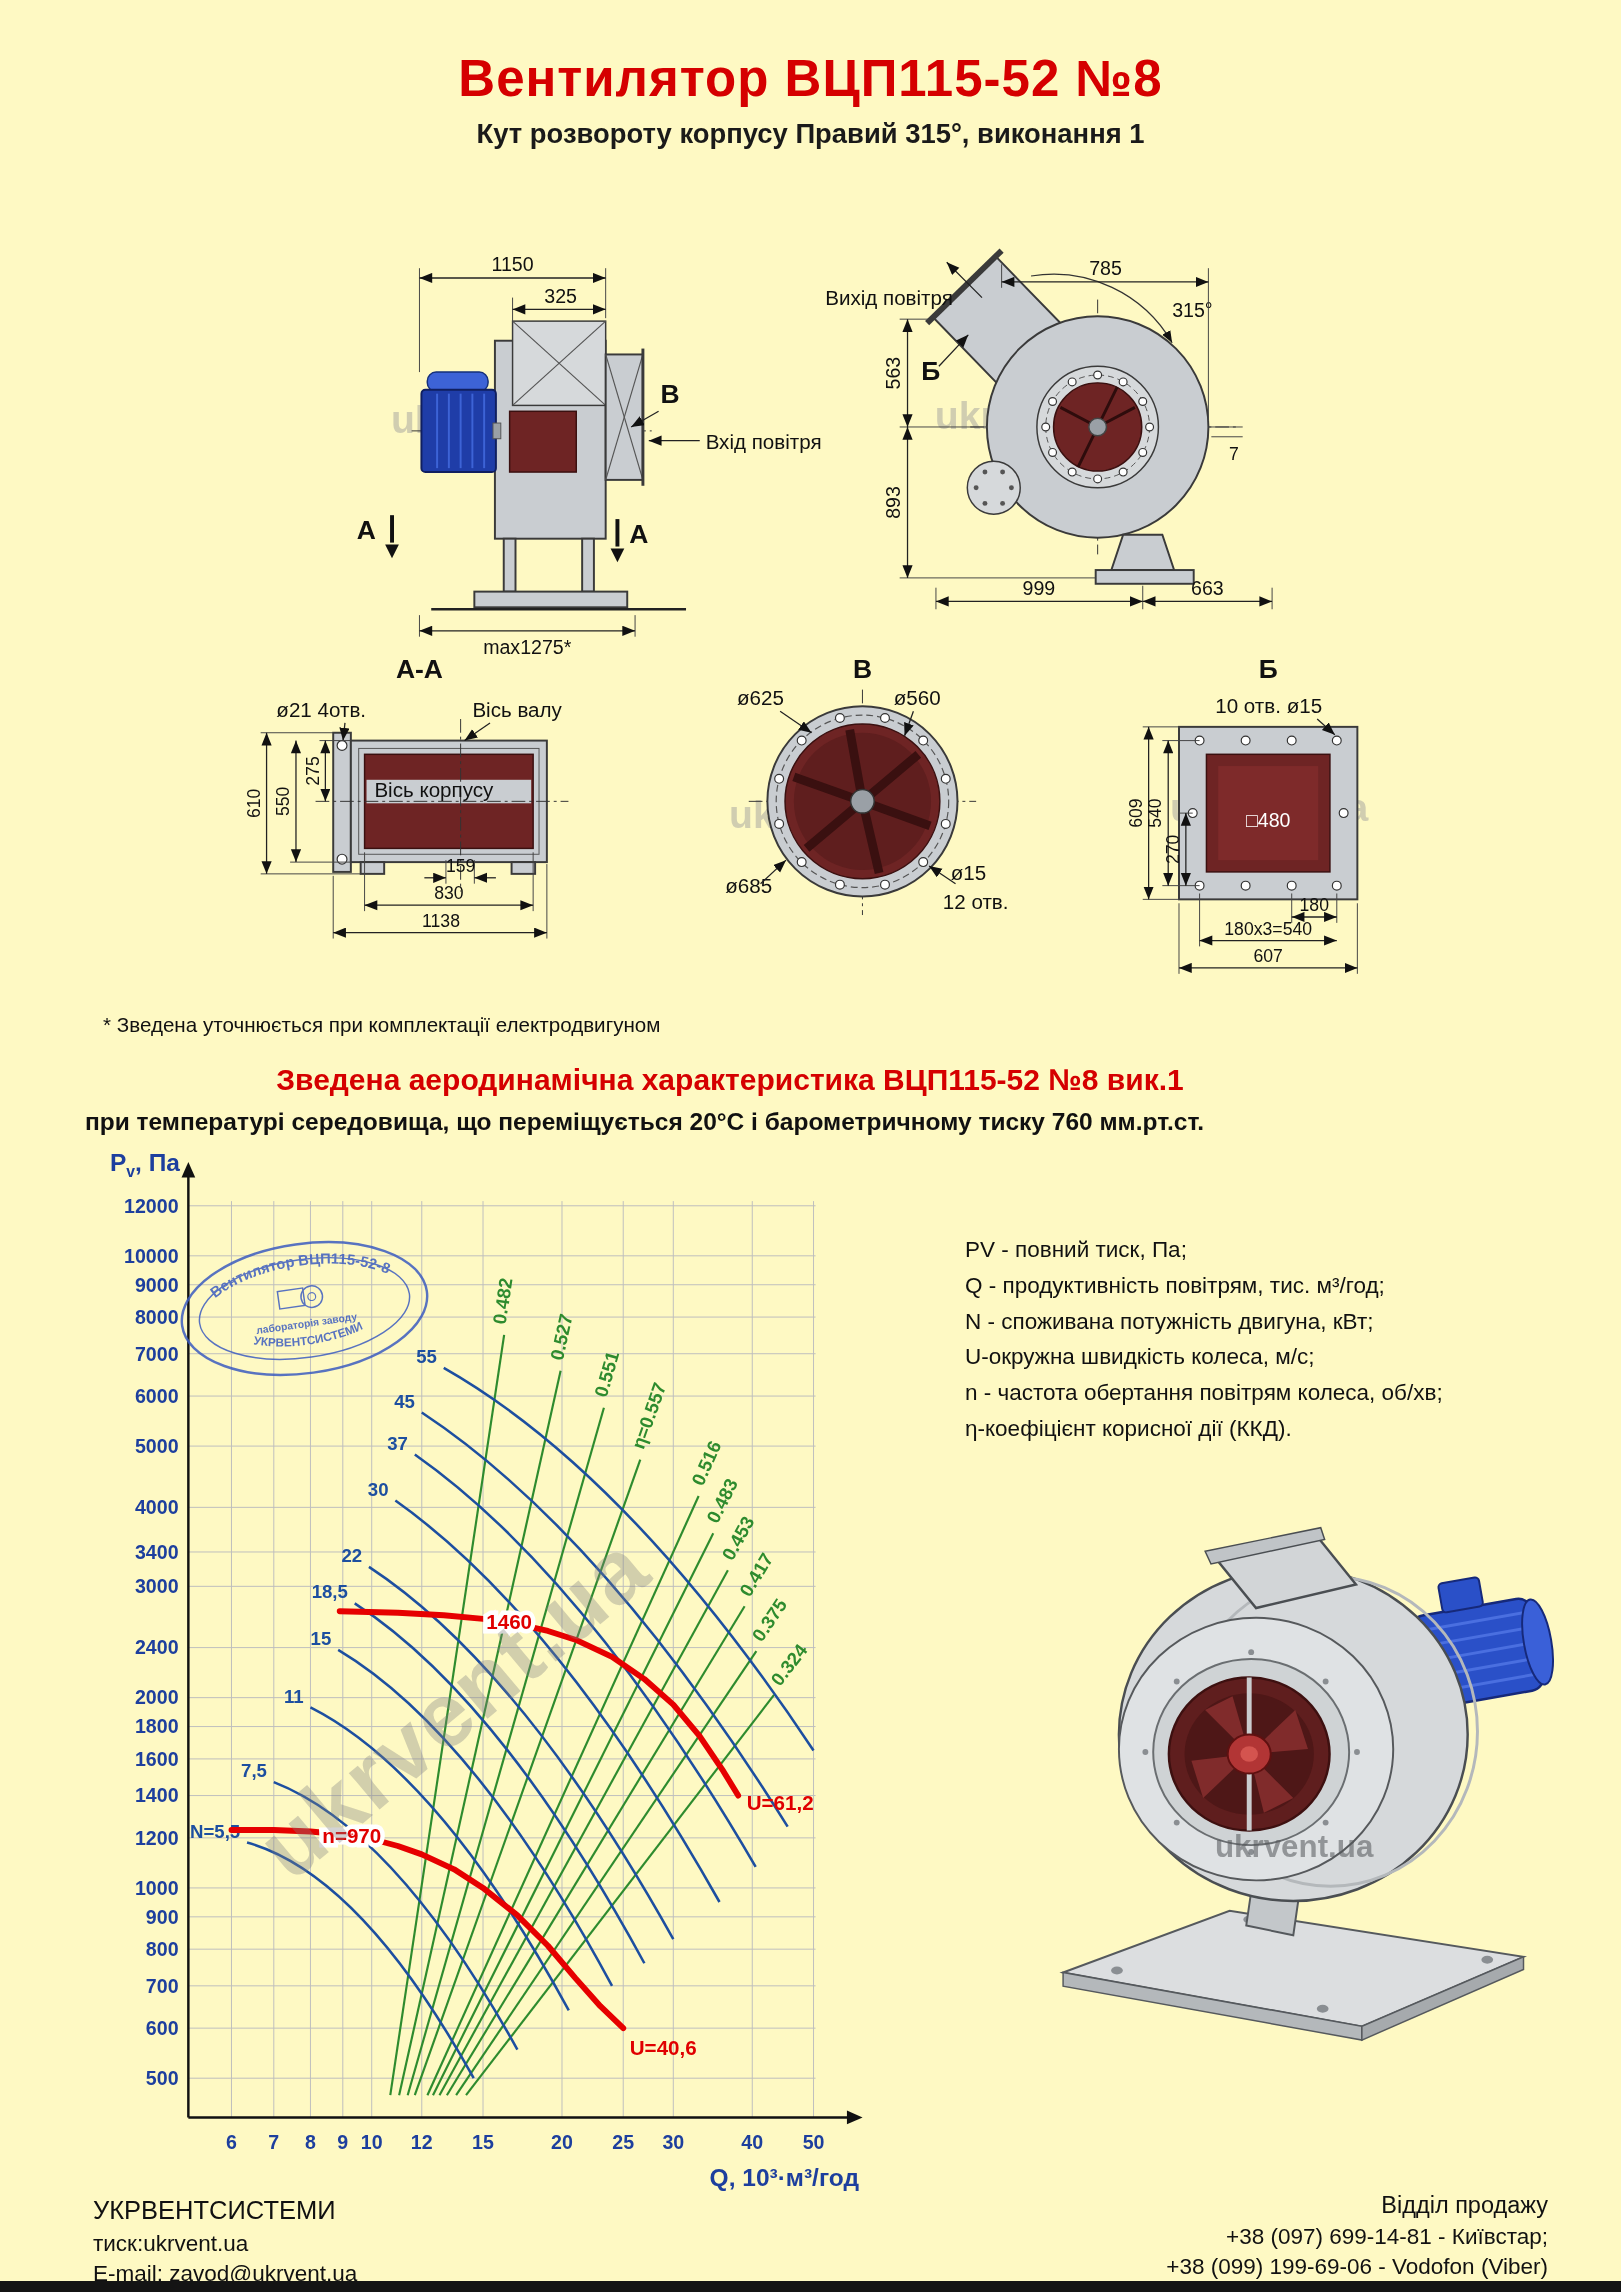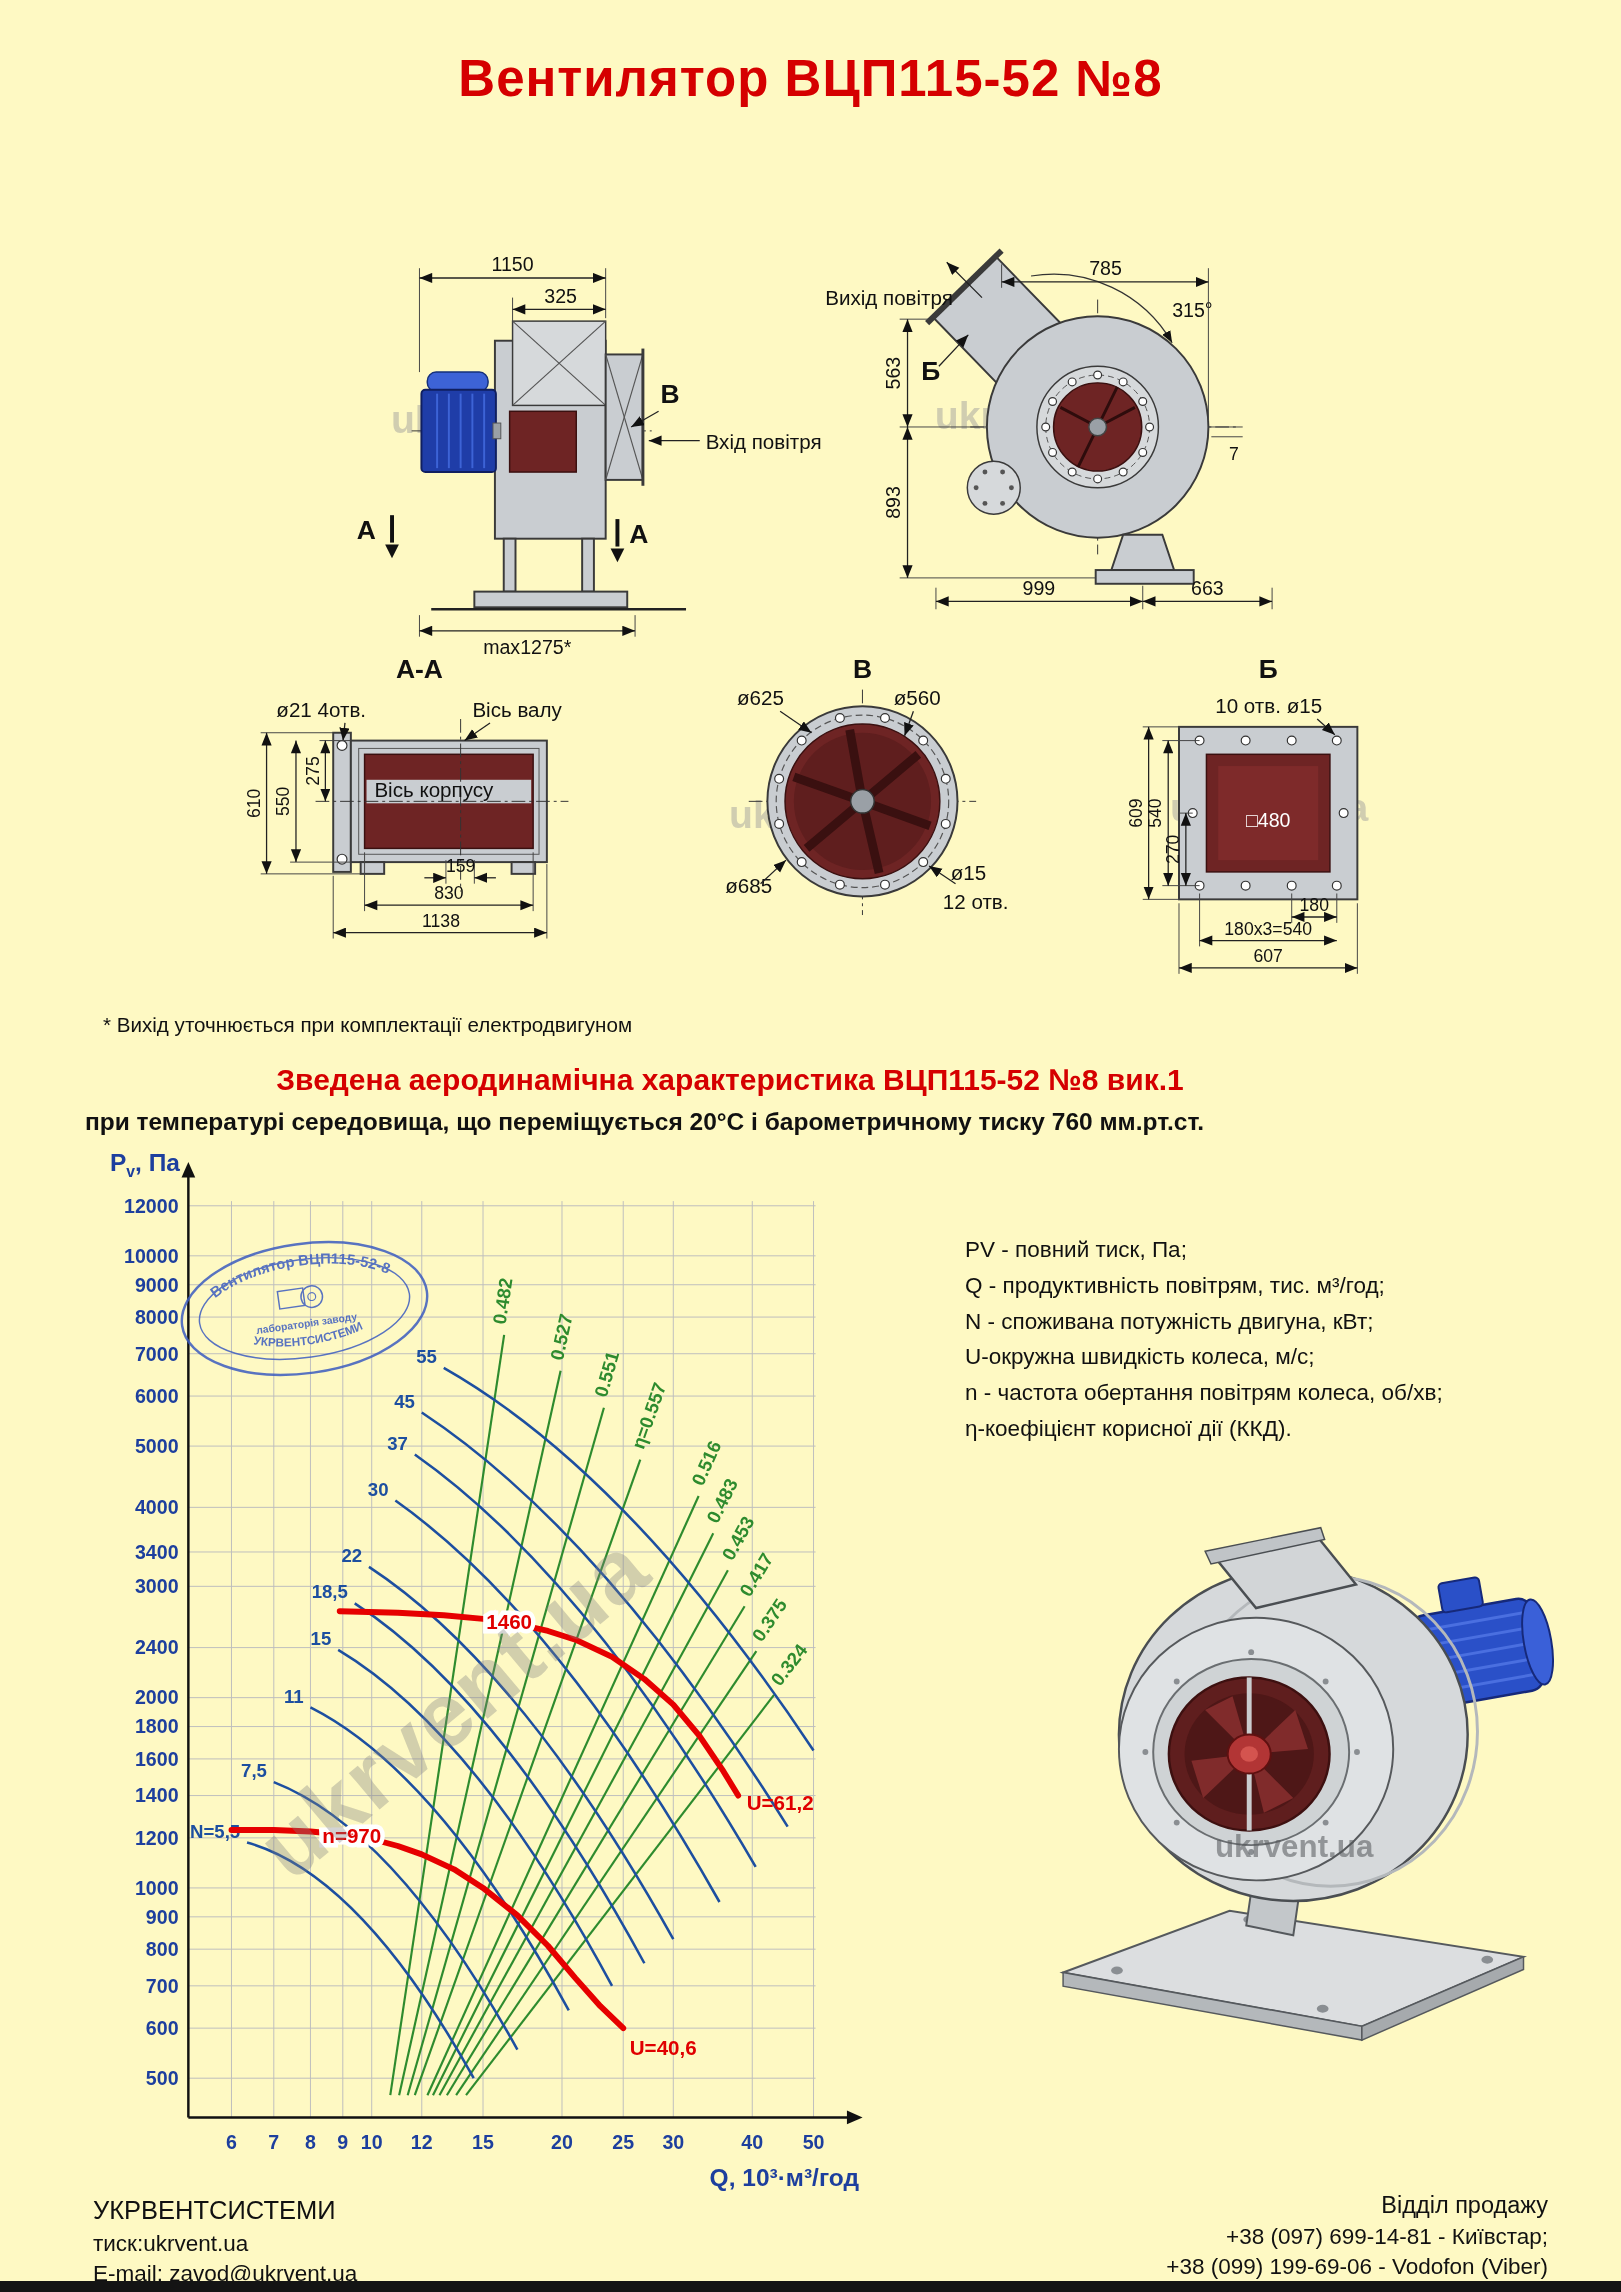--- a/index.html
+++ b/index.html
@@ -47,20 +47,21 @@
   .nlbl{font-size:19px;font-weight:bold;fill:#1d4fa0}
   .rlbl{font-size:21px;font-weight:bold;fill:#e00000}
   .halo{stroke:#ffffff;stroke-width:9;fill:#ffffff}
 </style>
 </head>
 <body>
 
 <div class="page">
 
   <div class="abs page-title" style="left:0;top:49px;width:1621px;text-align:center">Вентилятор  ВЦП115-52 №8</div>
+  <div class="abs page-subtitle" style="left:0;top:118px;width:1621px;text-align:center">Кут розвороту корпусу Правий 315°, виконання 1</div>
 
   <svg class="abs" style="left:0;top:225px" width="1621" height="794" viewBox="0 0 1654 810">
     <defs>
       <marker id="mE" orient="auto" markerWidth="12" markerHeight="10" refX="10" refY="4">
         <path d="M0,0 L10,4 L0,8 Z" fill="#111"></path>
       </marker>
       <marker id="mS" orient="auto" markerWidth="12" markerHeight="10" refX="0" refY="4">
         <path d="M10,0 L0,4 L10,8 Z" fill="#111"></path>
       </marker>
     </defs>
@@ -311,21 +312,21 @@
       <line class="ext" x1="1224" y1="682" x2="1224" y2="736"></line>
       <line class="dim" x1="1224" y1="730" x2="1364" y2="730" marker-start="url(#mS)" marker-end="url(#mE)"></line>
       <text class="dimtxt-s" x="1294" y="724" text-anchor="middle">180x3=540</text>
       <line class="ext" x1="1203" y1="692" x2="1203" y2="764"></line>
       <line class="ext" x1="1385" y1="692" x2="1385" y2="764"></line>
       <line class="dim" x1="1203" y1="758" x2="1385" y2="758" marker-start="url(#mS)" marker-end="url(#mE)"></line>
       <text class="dimtxt-s" x="1294" y="752" text-anchor="middle">607</text>
     </g>
   </svg>
 
-  <div class="abs note" style="left:103px;top:1013px">* Вихід уточнюється при комплектації електродвигуном</div>
+  <div class="abs note" style="left:103px;top:1013px">* Зведена уточнюється при комплектації електродвигуном</div>
 
   <div class="abs chart-title" style="left:0;top:1063px;width:1460px;text-align:center">Зведена аеродинамічна характеристика ВЦП115-52 №8 вик.1</div>
   <div class="abs chart-subtitle" style="left:0;top:1108px;width:1289px;text-align:center">при температурі середовища, що переміщується 20°С і барометричному тиску 760 мм.рт.ст.</div>
 
   <div class="abs ylab" style="left:110px;top:1149px"><span>P</span><sub>v</sub><span>, Па</span></div>
 
   <svg id="chart-svg" class="abs" style="left:59px;top:1142px" width="882" height="1059" viewBox="0 0 900 1080">
       <line x1="176" y1="995" x2="176" y2="60" class="grid"></line>
       <line x1="219.1806793117455" y1="995" x2="219.1806793117455" y2="60" class="grid"></line>
       <line x1="256.58548511235347" y1="995" x2="256.58548511235347" y2="60" class="grid"></line>

